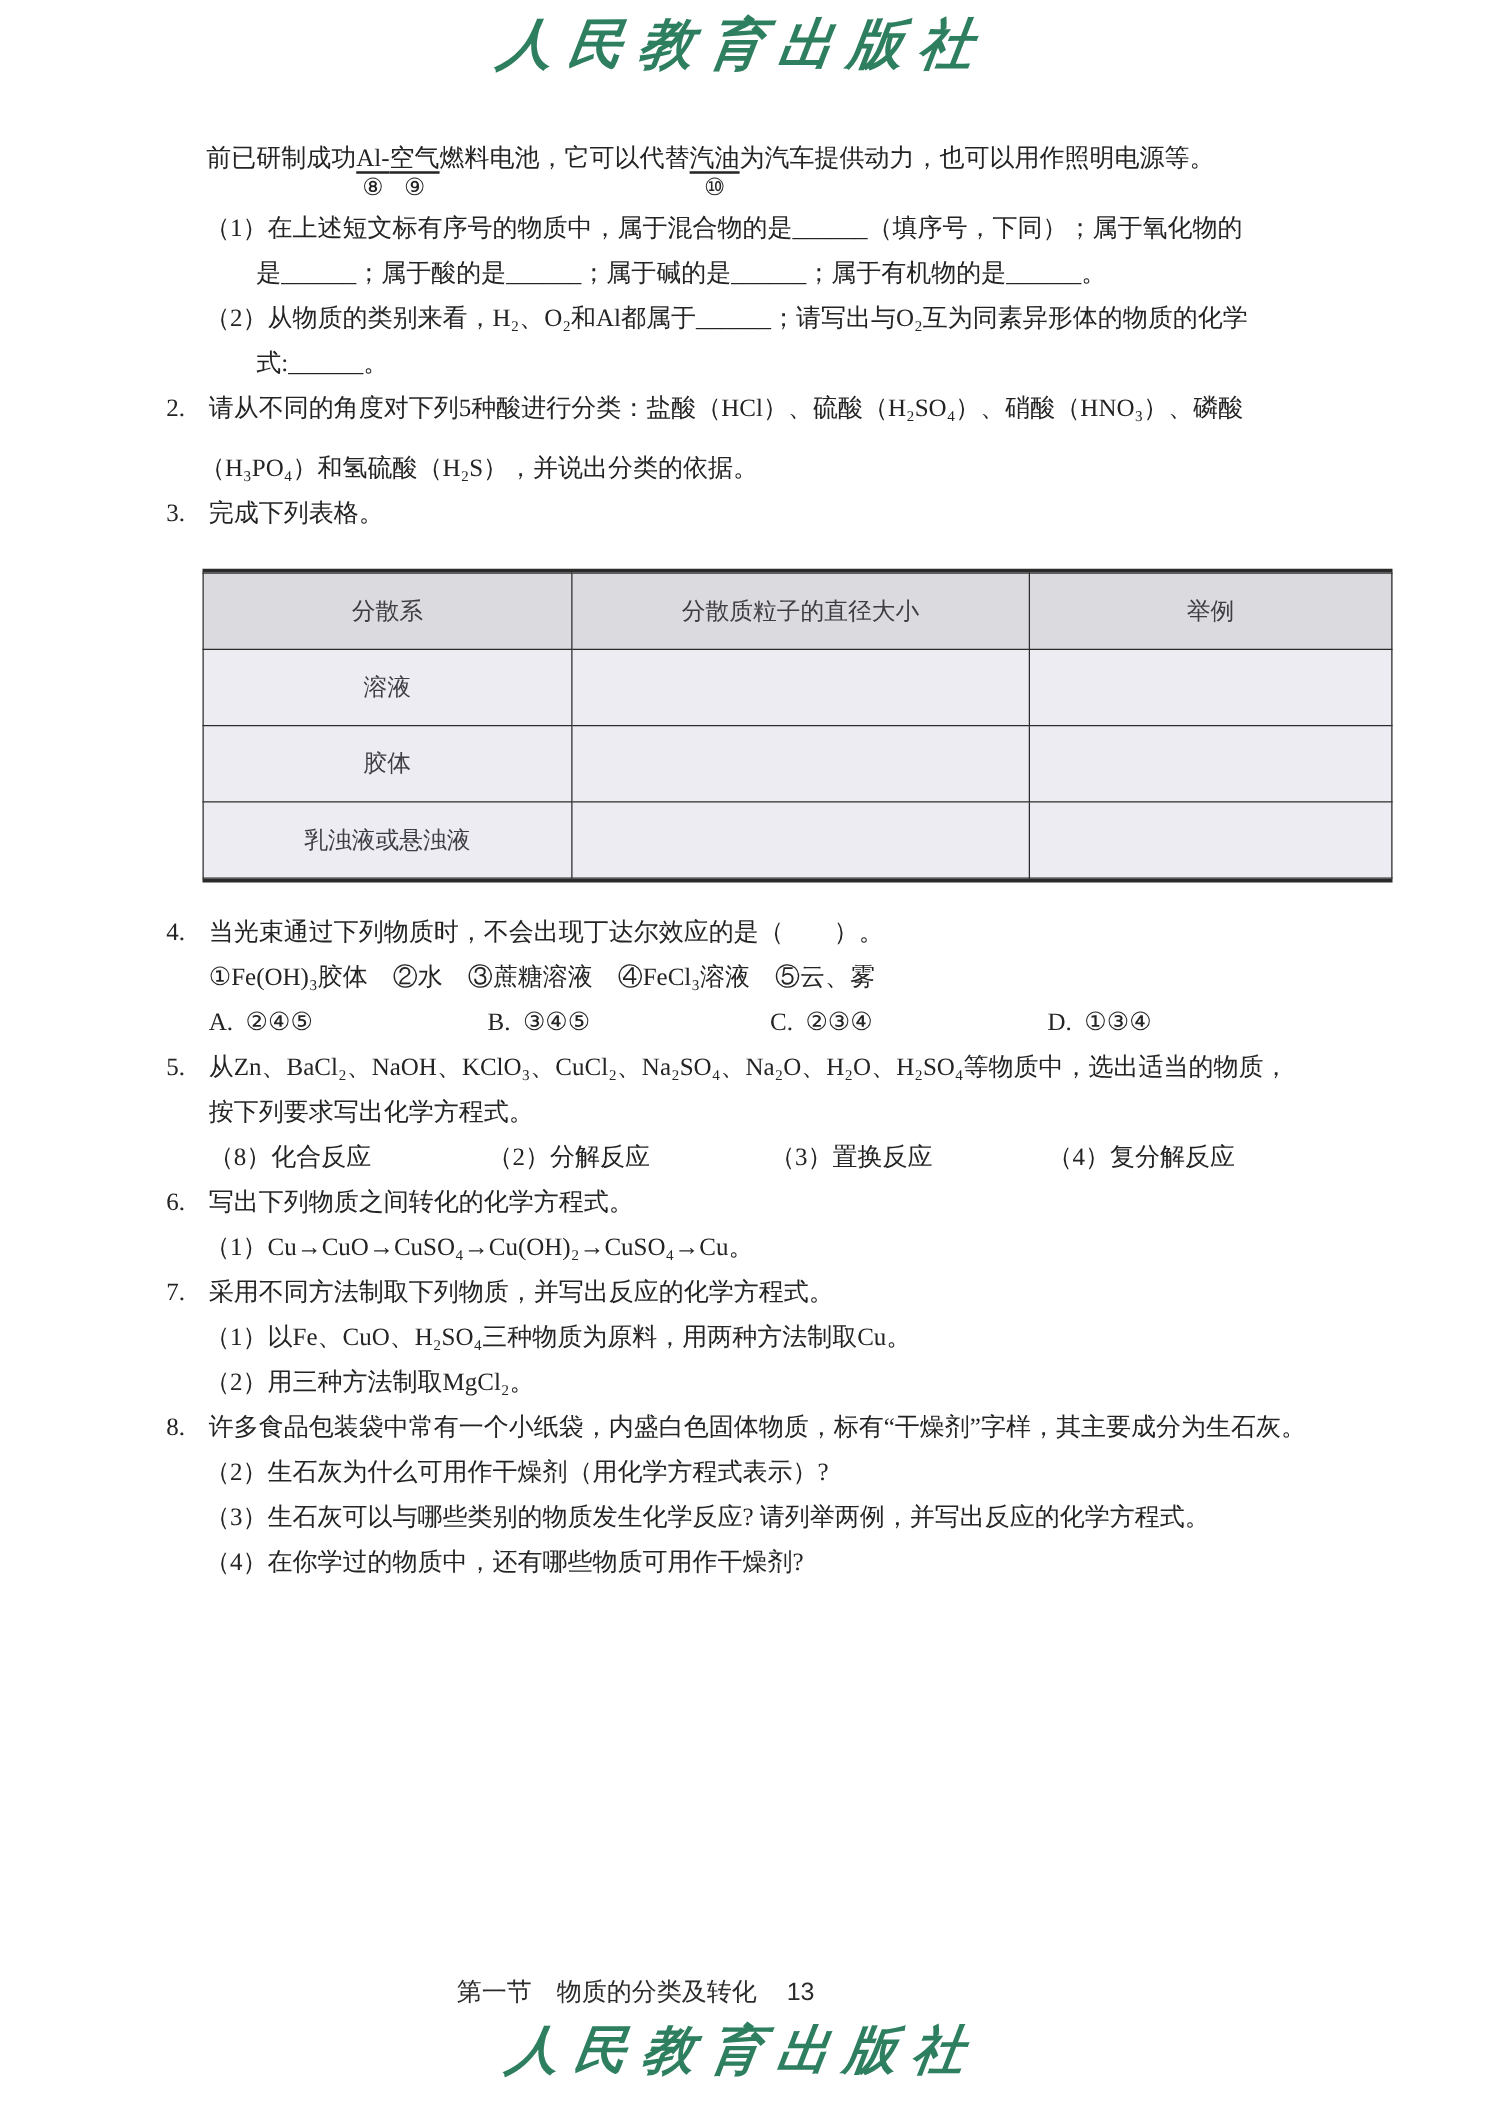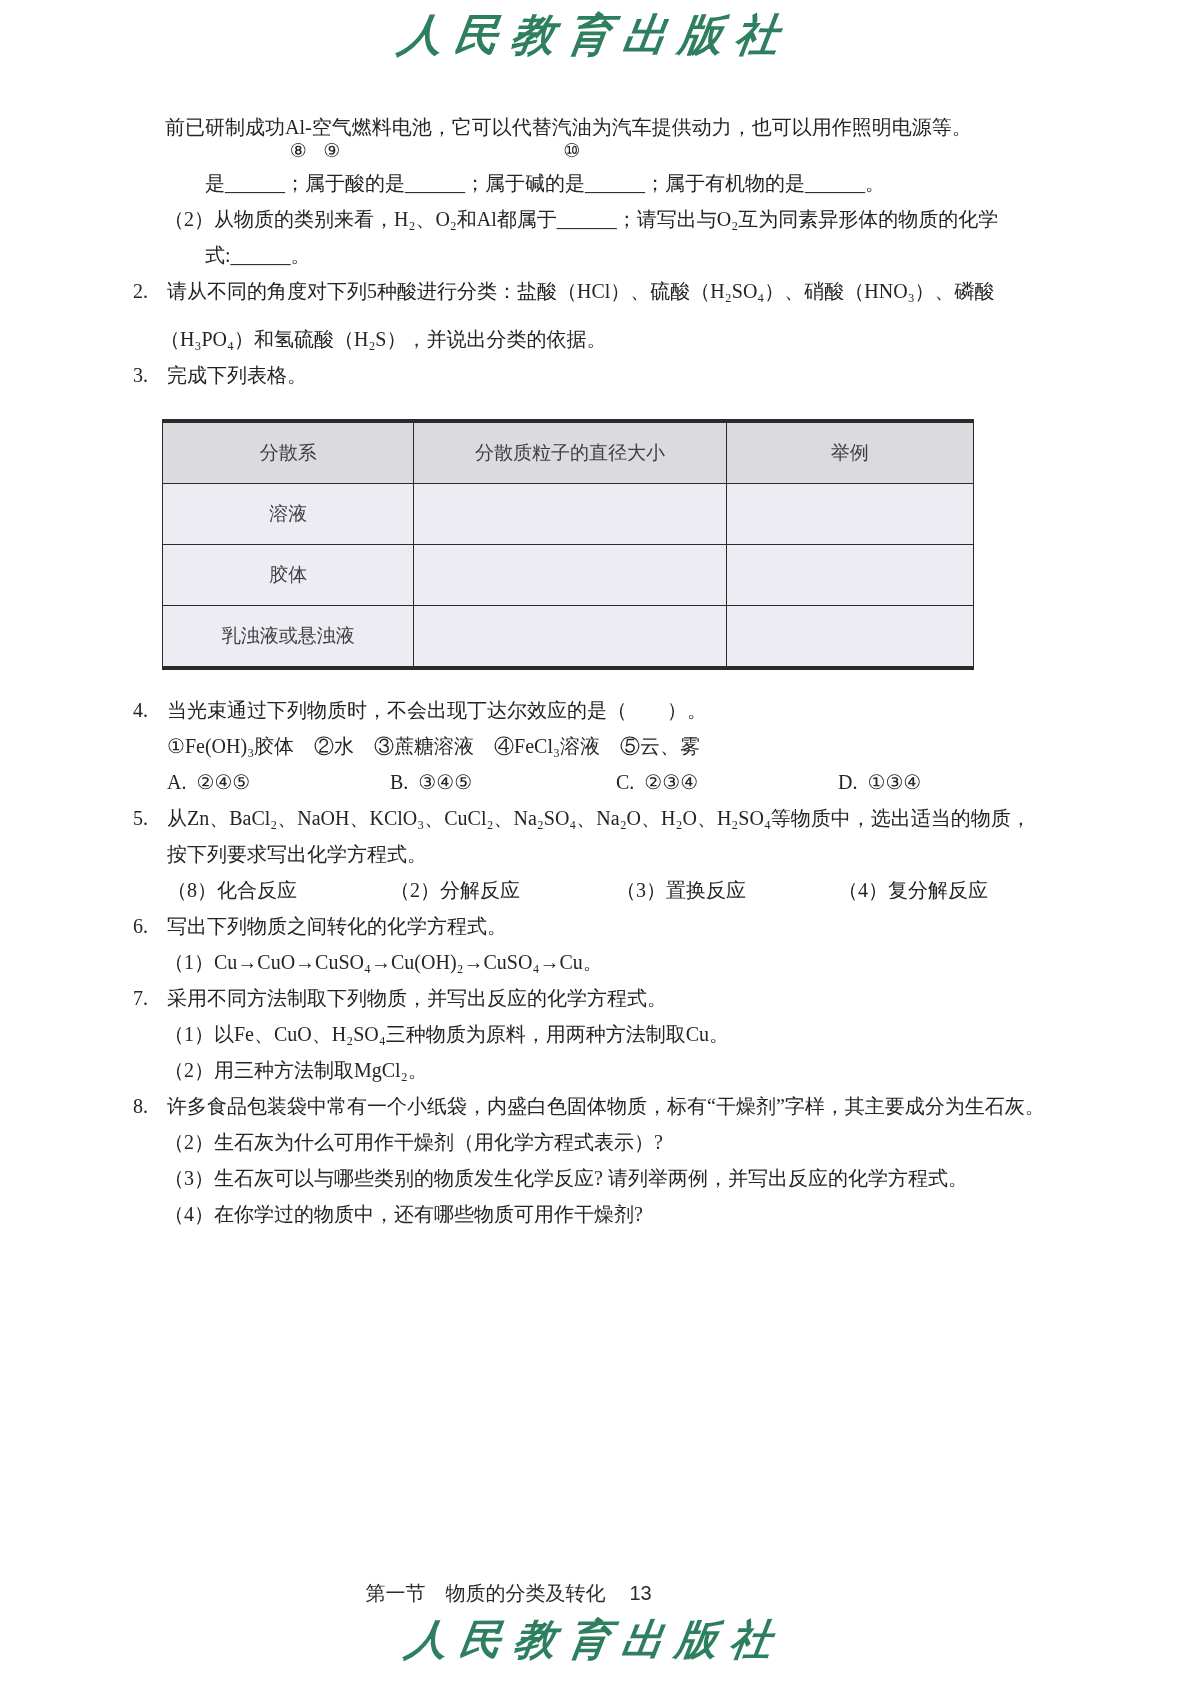--- a/index.html
+++ b/index.html
@@ -27,33 +27,33 @@
 
   .q { padding-left:8px; }
   .qno { display:inline-block; width:34px; }
   .sub { padding-left:39px; }
   .cont80 { padding-left:80px; }
   .cont35 { padding-left:35px;margin-top:12px; }
   .cont42 { padding-left:42px; }
   .opt { padding-left:42px; }
   .intro { padding-left:40px; }
 
-  .ann { position:relative; text-underline-offset:4px; }
+  .ann { position:relative; text-decoration:underline; text-underline-offset:4px; }
   .ann .num {
     position:absolute; left:50%; top:25px; transform:translateX(-50%);
     font-size:19px; text-decoration:none; line-height:20px;
   }
 
   .posrow { position:relative; }
   .posrow .pitem { position:absolute; top:0; }
   .p1 { left:42px; } .p2 { left:265px; } .p3 { left:491px; } .p4 { left:713px; }
   .choice-label { margin-right:10px; }
 
   .tablewrap {
-    margin:26px 0 22px 37px; width:812px;
+    margin:26px 0 22px 37px; width:952px;
     border-top:3px solid #2b2b2b; border-bottom:3px solid #2b2b2b;
   }
   table { width:100%; border-collapse:collapse; font-size:19px; color:#3d3d42; table-layout:fixed; }
   th, td { border:1px solid #2b2b2b; text-align:center; padding:0; }
   thead th { height:60px; background:#dbdbdf; font-weight:normal; }
   tbody td { height:60px; background:#ececf2; }
 
   .footer {
     position:absolute; top:1580px; left:0; width:1017px;
     text-align:center; font-size:20px; color:#2b2b2b;
@@ -65,20 +65,23 @@
 
 <div class="logo logo-top">人民教育出版社</div>
 
 <div class="content">
 
   <div class="ln intro">
     <span>前已研制成功</span><span class="ann"><span>Al-</span><span class="num">⑧</span></span><span class="ann"><span>空气</span><span class="num">⑨</span></span><span>燃料电池，它可以代替</span><span class="ann"><span>汽油</span><span class="num">⑩</span></span><span>为汽车提供动力，也可以用作照明电源等。</span>
   </div>
   <div class="spacer"></div>
 
+  <div class="ln sub">
+    <span>（1）</span><span>在上述短文标有序号的物质中，属于混合物的是______（填序号，下同）；属于氧化物的</span>
+  </div>
   <div class="ln cont80">
     <span>是______；属于酸的是______；属于碱的是______；属于有机物的是______。</span>
   </div>
   <div class="ln sub">
     <span>（2）</span><span>从物质的类别来看，H₂、O₂和Al都属于______；请写出与O₂互为同素异形体的物质的化学</span>
   </div>
   <div class="ln cont80">
     <span>式:______。</span>
   </div>
 

